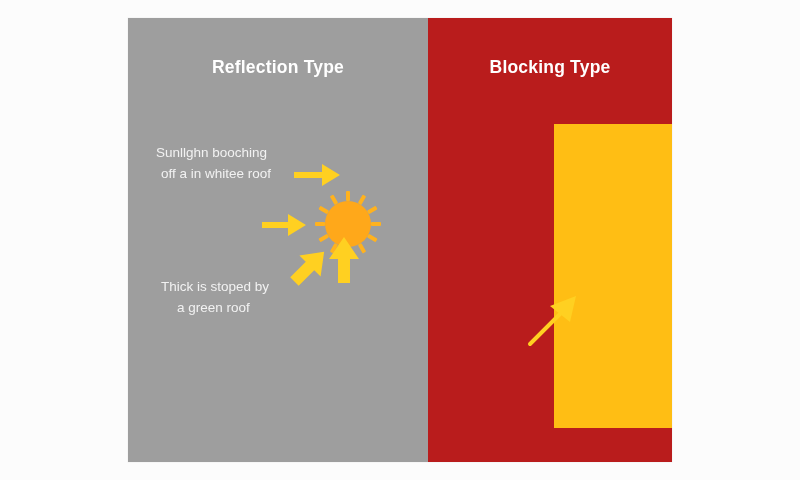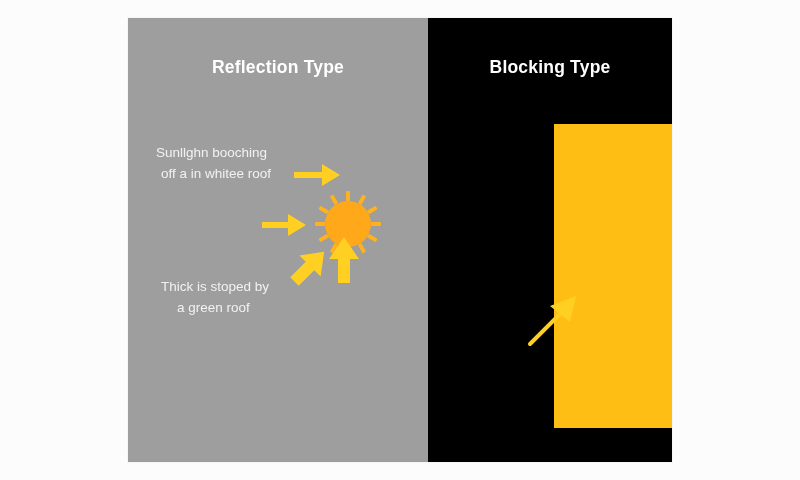--- a/index.html
+++ b/index.html
@@ -188,21 +188,21 @@
       </svg>
 
       <svg class="arrow-svg" style="left:200px; top:222px;" width="32" height="58" viewBox="0 0 32 58">
         <g transform="rotate(-90 16 29)">
           <path d="M2 23 L26 23 L26 14 L48 29 L26 44 L26 35 L2 35 Z" fill="#FFD021"></path>
         </g>
       </svg>
 
     </div>
 
-    <div class="panel panel-right" style="background: #000000;">
+    <div class="panel panel-right" style="background: #b91c1c;">
 
       <div class="panel-title">Blocking Type</div>
 
       <div class="foam-block" style="background: rgb(255, 190, 20);"></div>
 
       <svg class="arrow-svg" style="left:98px; top:274px;" width="62" height="56" viewBox="0 0 62 56">
         <path d="M4 52 L40 16" stroke="#FFD021" stroke-width="4" stroke-linecap="round" fill="none"></path>
         <path d="M50 4 L44 30 L24 14 Z" fill="#FFD021"></path>
       </svg>
 

